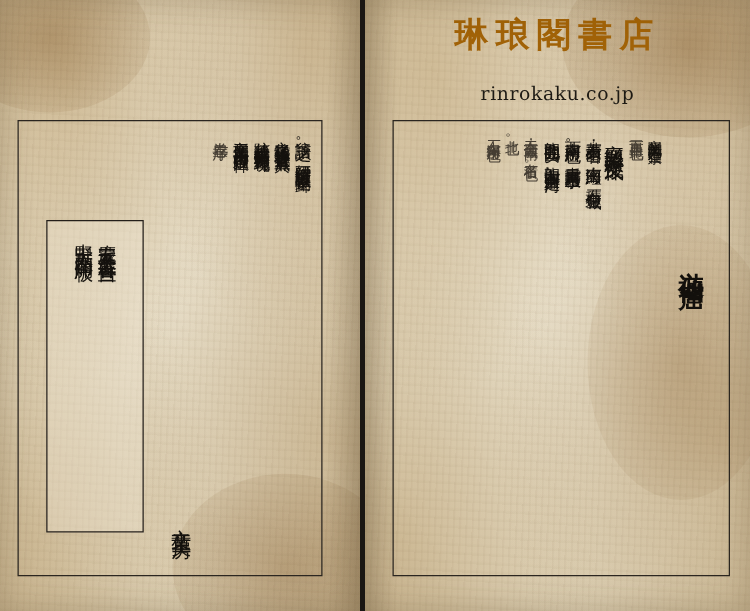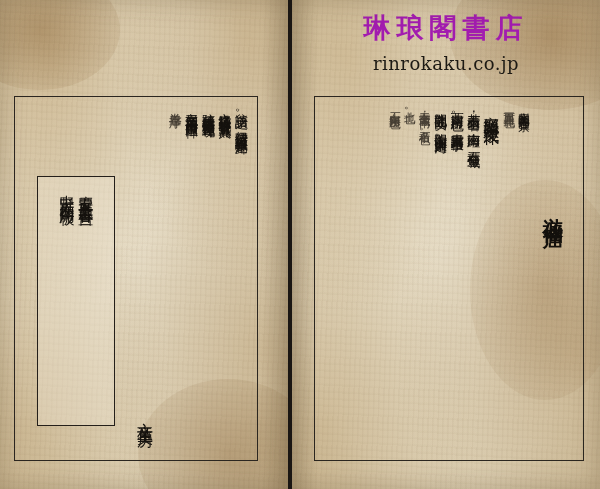--- a/index.html
+++ b/index.html
@@ -106,26 +106,26 @@
     position: absolute;
     top: 10px; left: 0; right: 0;
     text-align: center;
     color: #111;
   }
   .shopname {
     font-family: "DejaVu Serif", serif;
     font-size: 27px;
     letter-spacing: 6px;
     font-weight: bold;
-    color: #a21caf;
+    color: #a16207;
   }
   .shopurl {
-    margin-top: 7px;
-    font-family: "DejaVu Serif", serif;
-    font-size: 18px;
+    margin-top: 20px;
+    font-family: "DejaVu Serif", serif;
+    font-size: 15px;
     letter-spacing: 0.5px;
     color: #1d1a14;
   }
 
   
   .cartouche {
     position: absolute;
     left: 22px;
     bottom: 34px;
     width: 78px;

